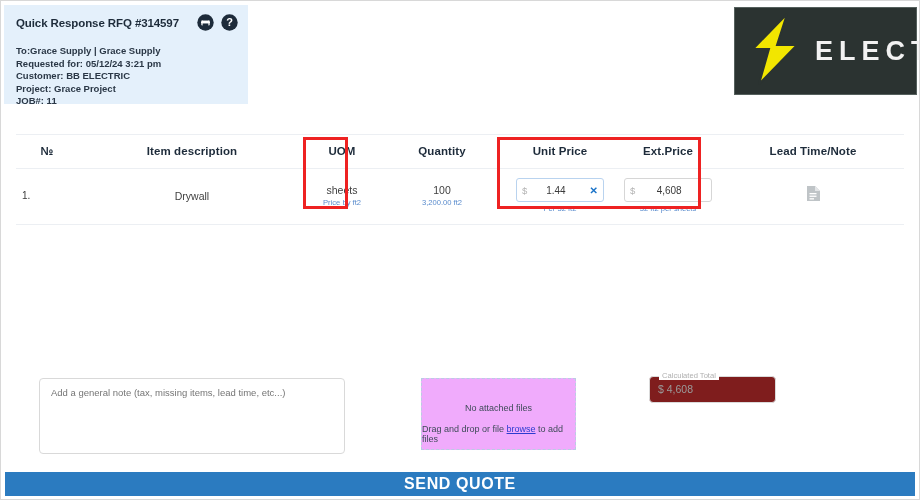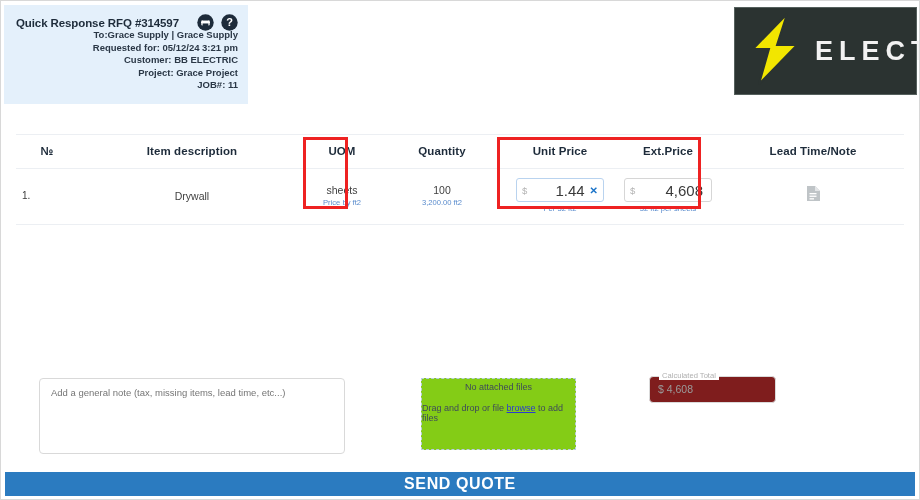--- a/index.html
+++ b/index.html
@@ -29,29 +29,28 @@
     width: 244px;
     height: 99px;
     background: #e4f0fb;
     padding: 12px 10px 8px 12px;
   }
   .rfq-title {
     font-size: 11.5px;
     font-weight: bold;
     color: #1d2b3a;
     letter-spacing: -0.1px;
-    margin-bottom: 0;
+    margin-bottom: 16px;
   }
   .rfq-line {
     font-size: 9.5px;
     font-weight: bold;
     color: #2a3746;
     line-height: 12.6px;
     white-space: nowrap;
-    text-align: right;
   }
 
   .header-icons {
     position: absolute;
     right: 10px;
     top: 9px;
     display: flex;
     gap: 7px;
     align-items: center;
   }
@@ -128,22 +127,22 @@
     width: 88px; height: 24px;
     border: 1px solid #b9d3ef;
     border-radius: 3px;
     display: flex; align-items: center;
     padding: 0 5px;
     background: #fff;
   }
   .price-box.readonly { border-color: #d6d6d6; }
   .dollar { font-size: 9.5px; color: #b3b3b3; }
   .pval {
-    flex: 1; text-align: right;
-    font-size: 15px; color: #3a3a3a;
+    flex: 1; text-align: center;
+    font-size: 10px; color: #3a3a3a;
     padding-right: 3px;
   }
   .clear-x {
     font-size: 10px; color: #1a73c8; font-weight: bold;
     cursor: pointer; padding-left: 2px;
   }
 
   
   .red-box {
     position: absolute;
@@ -166,26 +165,26 @@
     color: #9e9e9e;
     font-family: "Liberation Sans", sans-serif;
     resize: none;
     outline: none;
   }
 
   .files-box {
     position: absolute;
     left: 420px; top: 377px;
     width: 155px; height: 72px;
-    background: #84cc16;
+    background: #f0abfc;
     border: 1px dashed #b9cde3;
     display: flex;
     flex-direction: column;
     align-items: center;
-    padding-top: 3px;
+    padding-top: 24px;
   }
   .files-title { font-size: 9px; color: #3f4b59; }
   .files-sub   { font-size: 9px; color: #3f4b59; margin-top: 11px; }
   .files-link  { color: #2b3bd0; text-decoration: underline; cursor: pointer; }
 
   .total-box {
     position: absolute;
     left: 648px; top: 375px;
     width: 127px; height: 27px;
     border: 1px solid #dadada;

